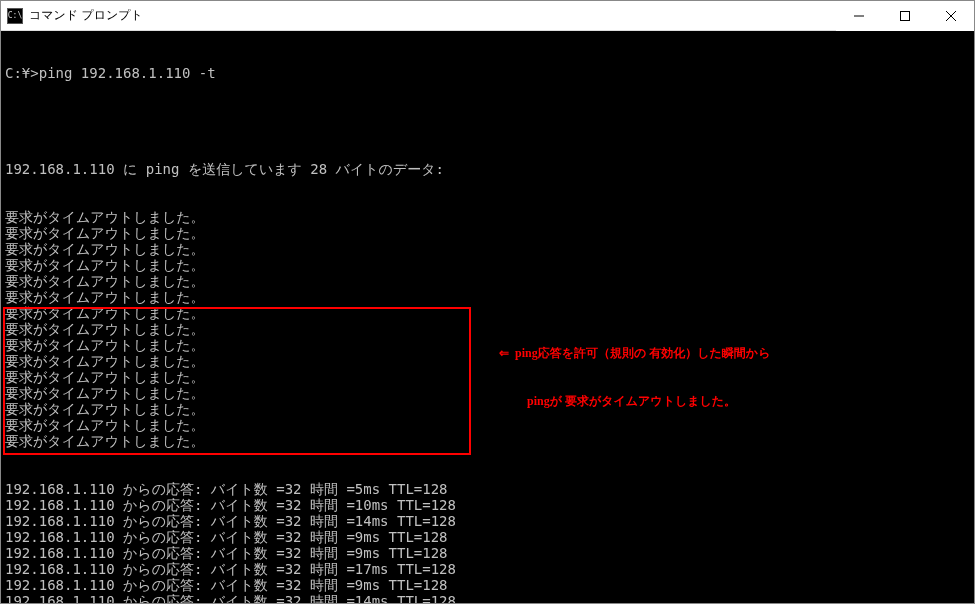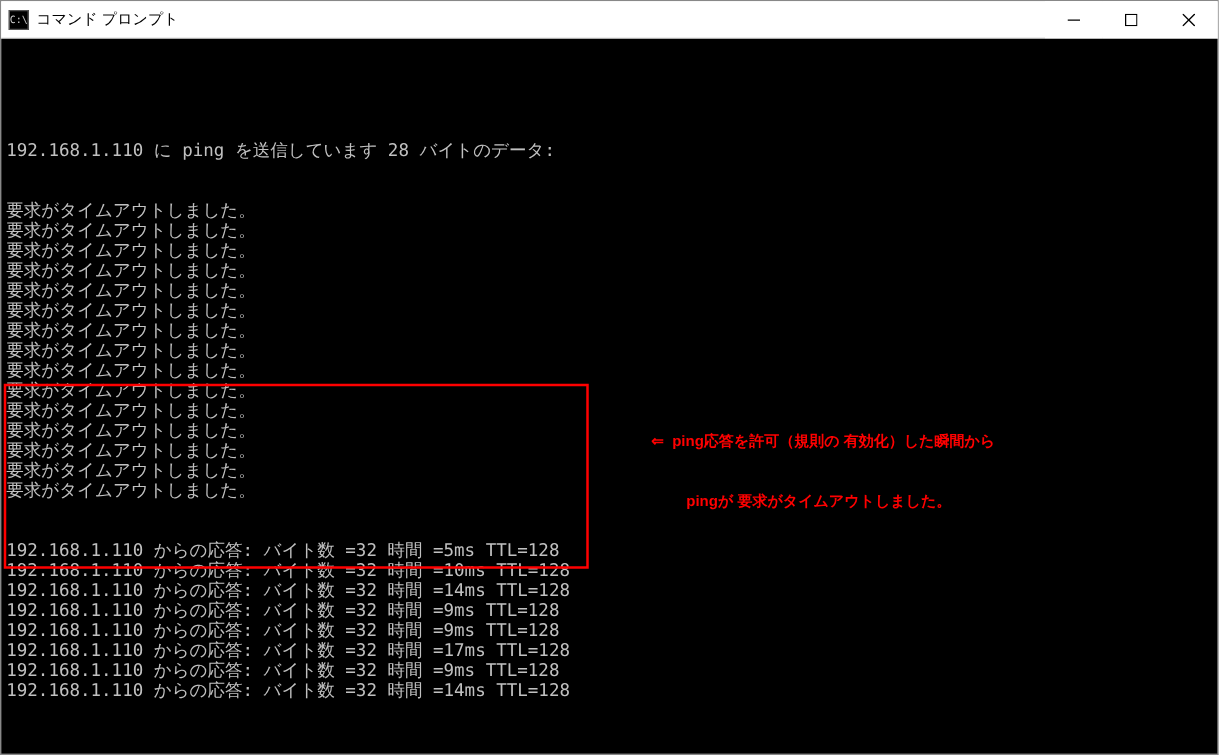--- a/index.html
+++ b/index.html
@@ -107,32 +107,33 @@
       <div class="titlebar-btn close">
         <svg width="10" height="10" viewBox="0 0 10 10">
             <line x1="0" y1="0" x2="10" y2="10" stroke="#000" stroke-width="1"></line>
             <line x1="10" y1="0" x2="0" y2="10" stroke="#000" stroke-width="1"></line>
           </svg>
       </div>
     </div>
   </div>
 
   <div class="terminal">
+    <span class="line"><span>C:¥&gt;</span><span>ping 192.168.1.110 -t</span></span>
     <span class="line blank"></span>
     <span class="line">192.168.1.110 に ping を送信しています 28 バイトのデータ:</span>
     <div id="timeouts-container"><span class="line">要求がタイムアウトしました。</span><span class="line">要求がタイムアウトしました。</span><span class="line">要求がタイムアウトしました。</span><span class="line">要求がタイムアウトしました。</span><span class="line">要求がタイムアウトしました。</span><span class="line">要求がタイムアウトしました。</span><span class="line">要求がタイムアウトしました。</span><span class="line">要求がタイムアウトしました。</span><span class="line">要求がタイムアウトしました。</span><span class="line">要求がタイムアウトしました。</span><span class="line">要求がタイムアウトしました。</span><span class="line">要求がタイムアウトしました。</span><span class="line">要求がタイムアウトしました。</span><span class="line">要求がタイムアウトしました。</span><span class="line">要求がタイムアウトしました。</span></div>
     <div id="replies-container"><span class="line">192.168.1.110 からの応答: バイト数 =32 時間 =5ms TTL=128</span><span class="line">192.168.1.110 からの応答: バイト数 =32 時間 =10ms TTL=128</span><span class="line">192.168.1.110 からの応答: バイト数 =32 時間 =14ms TTL=128</span><span class="line">192.168.1.110 からの応答: バイト数 =32 時間 =9ms TTL=128</span><span class="line">192.168.1.110 からの応答: バイト数 =32 時間 =9ms TTL=128</span><span class="line">192.168.1.110 からの応答: バイト数 =32 時間 =17ms TTL=128</span><span class="line">192.168.1.110 からの応答: バイト数 =32 時間 =9ms TTL=128</span><span class="line">192.168.1.110 からの応答: バイト数 =32 時間 =14ms TTL=128</span></div>
     
     
     
     
     
     
     
     
 
     <div class="highlight-box" id="hlbox" style="top: 276px; left: 2px; width: 468px; height: 148px;"></div>
-    <div class="annotation" id="annot" style="top: 282px; left: 520px;">
+    <div class="annotation" id="annot" style="top: 282px; left: 498px; font-family: Liberation Serif, serif;">
       <div>⇐  ping応答を許可（規則の 有効化）した瞬間から</div>
       <div style="padding-left:28px">pingが 要求がタイムアウトしました。</div>
     </div>
   </div>
 </div>
 
 </body></html>

